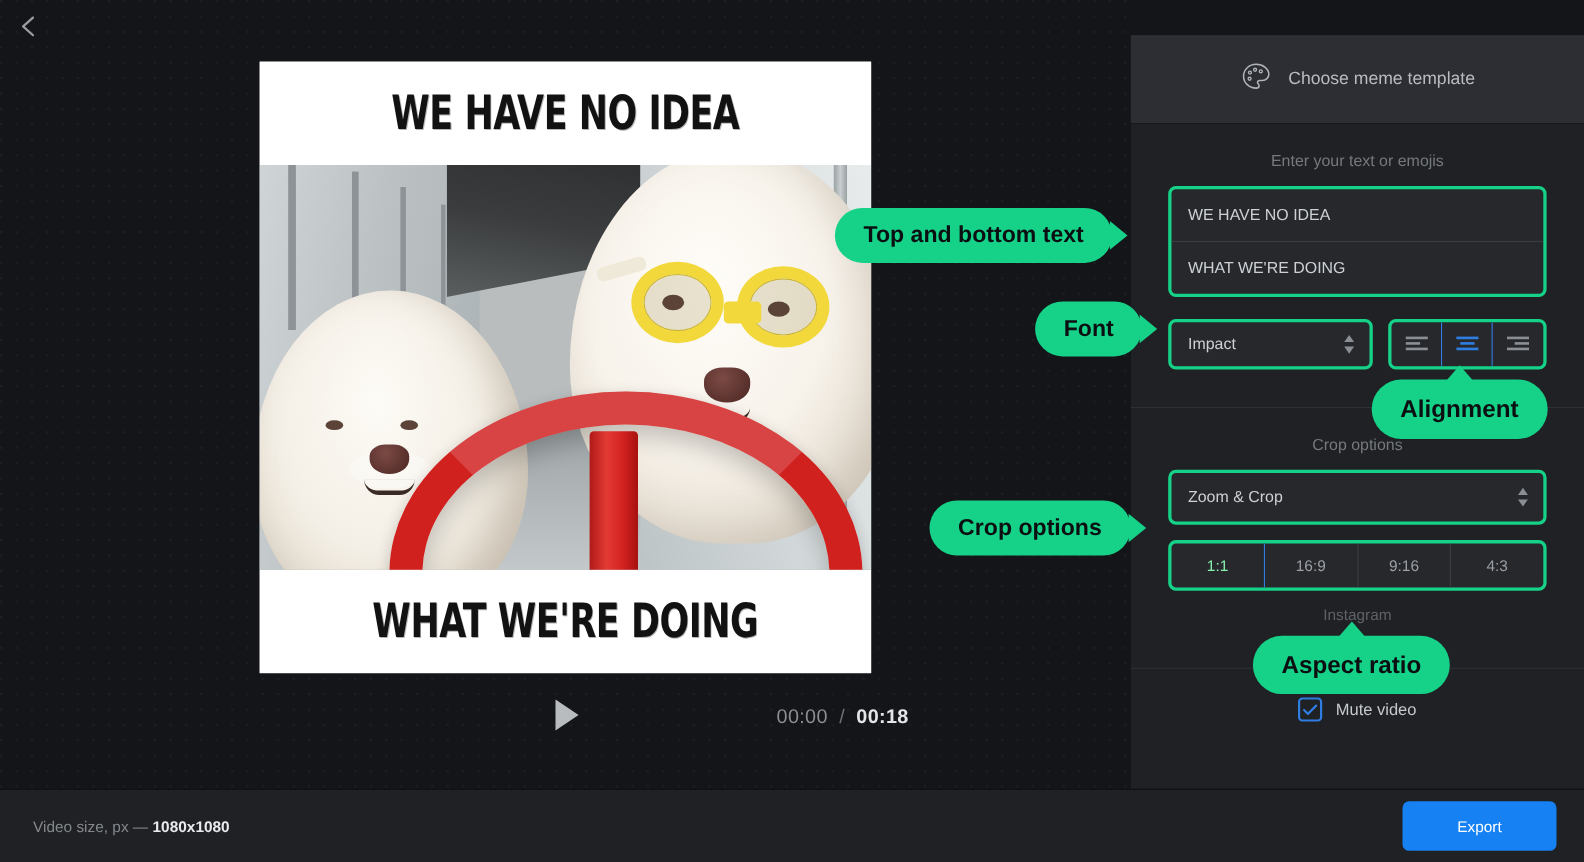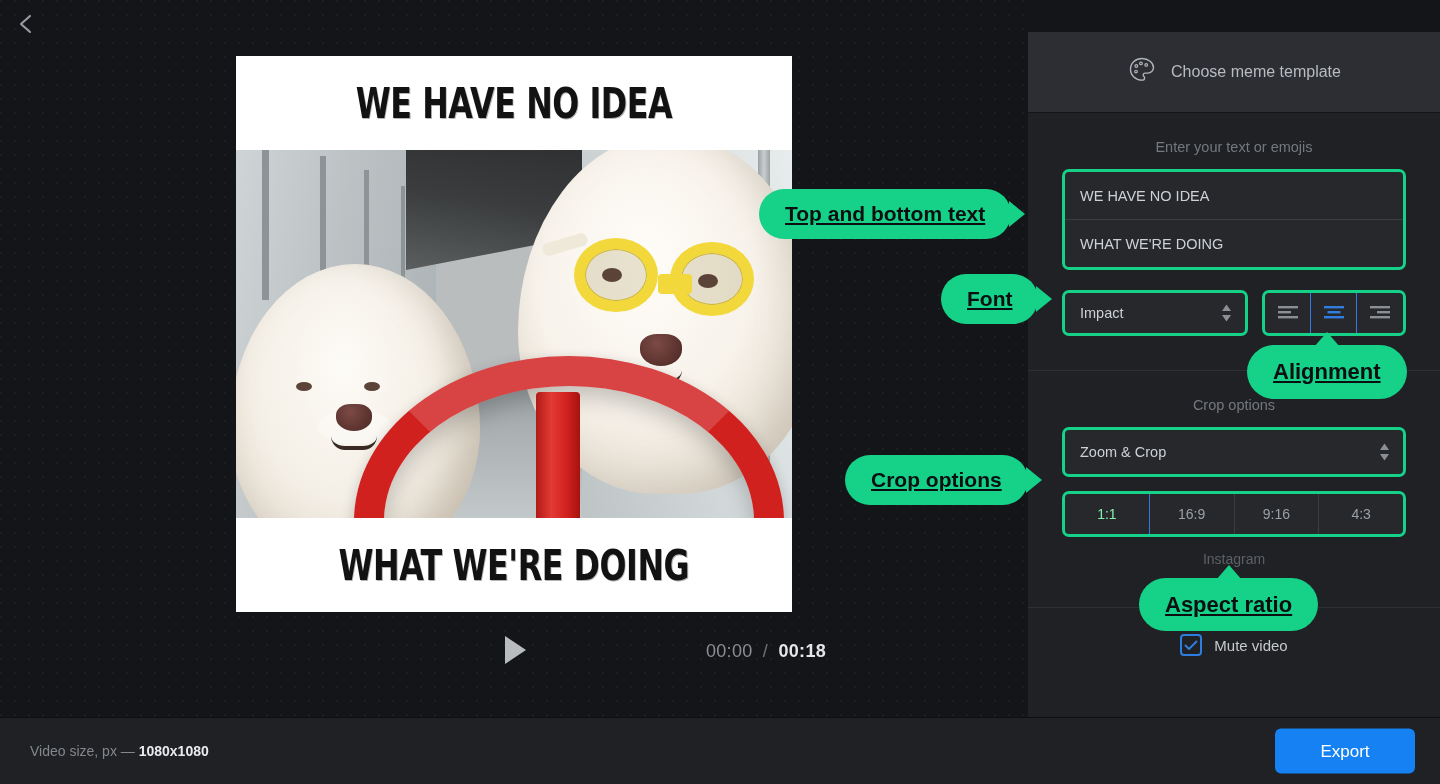--- a/index.html
+++ b/index.html
@@ -259,30 +259,30 @@
     background:#1f2124; border-top:1px solid #0e0f11;
   }
   .vsize {
     position:absolute; left:30px; top:50%; transform:translateY(-50%);
     font-size:14px; color:#84888d;
   }
   .vsize b { color:#e9ebed; font-weight:bold; }
   .export-btn {
     position:absolute; right:25px; top:50%; transform:translateY(-50%);
     width:140px; height:45px; background:#1581f2; border-radius:6px;
-    color:#fff; font-size:17px; display:flex; align-items:center;
+    color:#fff; font-size:14px; display:flex; align-items:center;
     justify-content:center; cursor:pointer; border:0; font-family:inherit;
   }
 
   
   .callout {
     position:absolute; background:#16d188; color:#0b0f12;
     font-size:21px; font-weight:bold; border-radius:30px;
     display:flex; align-items:center; justify-content:center;
-    padding:0 26px; height:50px; white-space:nowrap; z-index:30;text-decoration:underline;
+    padding:0 26px; height:50px; white-space:nowrap; z-index:30;
   }
   .callout::after {
     content:""; position:absolute; width:0; height:0;
   }
   .callout.tail-right::after {
     right:-14px; top:50%; transform:translateY(-50%);
     border-top:13px solid transparent;
     border-bottom:13px solid transparent;
     border-left:16px solid #16d188;
   }

